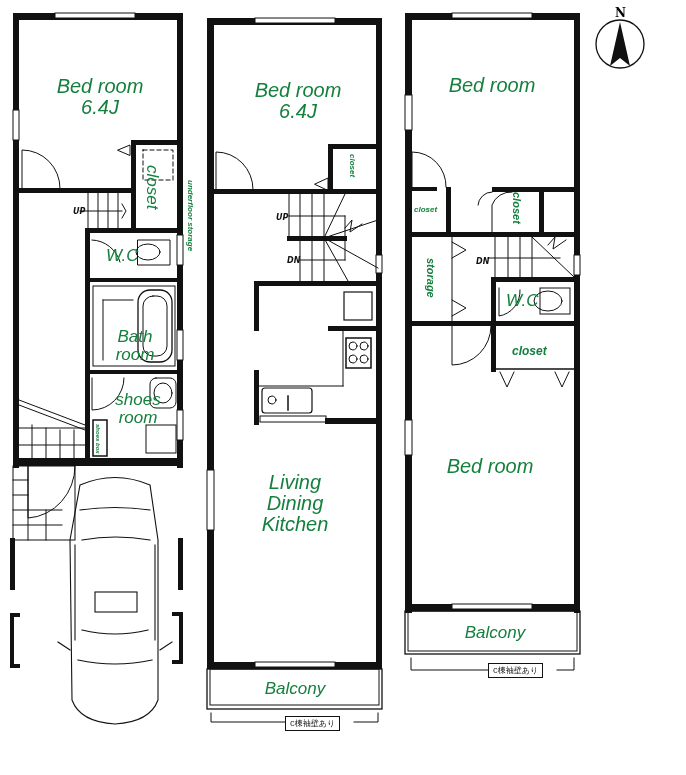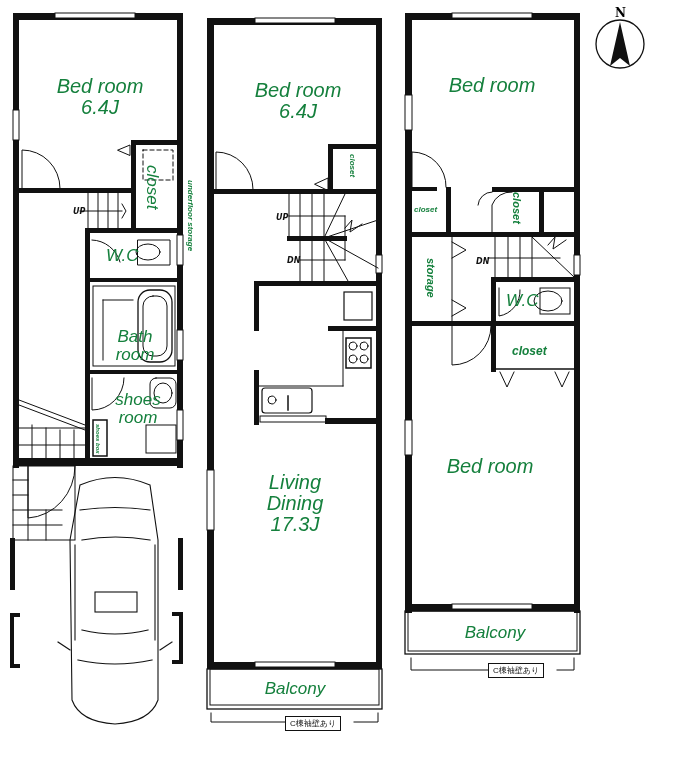--- a/index.html
+++ b/index.html
@@ -4,21 +4,21 @@
 <style>
   html, body { margin: 0; padding: 0; background: #ffffff; }
   body { width: 686px; height: 775px; position: relative; overflow: hidden; font-family: "DejaVu Serif", serif; }
   .plan { position: absolute; left: 0; top: 0; width: 686px; height: 775px; }
   .label { position: absolute; font-family: Liberation Sans, sans-serif; font-style: italic; color: #15803d; text-align: center; line-height: 1.05; white-space: nowrap; }
   .lg { font-size: 20px; }
   .md { font-size: 17px; }
   .sm { font-size: 11px; font-weight: bold; }
   .xs { font-size: 8px; font-weight: bold; }
   .vert { writing-mode: vertical-rl; }
-  .note { position: absolute; font-family: Liberation Sans, sans-serif; font-size: 8px; border: 1px solid #111; background: #fff; padding: 1px 4px; color: #111; white-space: nowrap; }
+  .note { position: absolute; font-family: Liberation Mono, monospace; font-size: 8px; border: 1px solid #111; background: #fff; padding: 1px 4px; color: #111; white-space: nowrap; }
   .stair-lbl { position: absolute; font-family: "DejaVu Sans", sans-serif; font-style: italic; font-weight: bold; font-size: 8px; color: #111; }
   .compass-n { position: absolute; font-family: "DejaVu Serif", serif; font-weight: bold; font-size: 12px; }
 </style>
 </head>
 <body>
 
 <svg class="plan" viewBox="0 0 686 775" xmlns="http://www.w3.org/2000/svg">
   <g fill="none" stroke="#111" stroke-linecap="square">
 
     <g>
@@ -245,21 +245,21 @@
 <div class="label lg" style="left:238px;top:80px;width:120px;">
   <div>Bed room</div>
   <div>6.4J</div>
 </div>
 <div class="label sm vert" style="left:348px;top:154px;font-size:8px;">closet</div>
 <div class="stair-lbl" style="left:276px;top:213px;">UP</div>
 <div class="stair-lbl" style="left:287px;top:256px;">DN</div>
 <div class="label lg" style="left:240px;top:472px;width:110px;">
   <div>Living</div>
   <div>Dining</div>
-  <div>17.3J</div>
+  <div>Kitchen</div>
 </div>
 <div class="label md" style="left:240px;top:680px;width:110px;">Balcony</div>
 <div class="note" style="left:285px;top:716px;">C棟袖壁あり</div>
 
 <div class="label lg" style="left:432px;top:75px;width:120px;">
   <div>Bed room</div>
 </div>
 <div class="label sm" style="left:414px;top:206px;font-size:8px;">closet</div>
 <div class="label sm vert" style="left:510px;top:192px;">closet</div>
 <div class="label sm vert" style="left:424px;top:258px;">storage</div>

